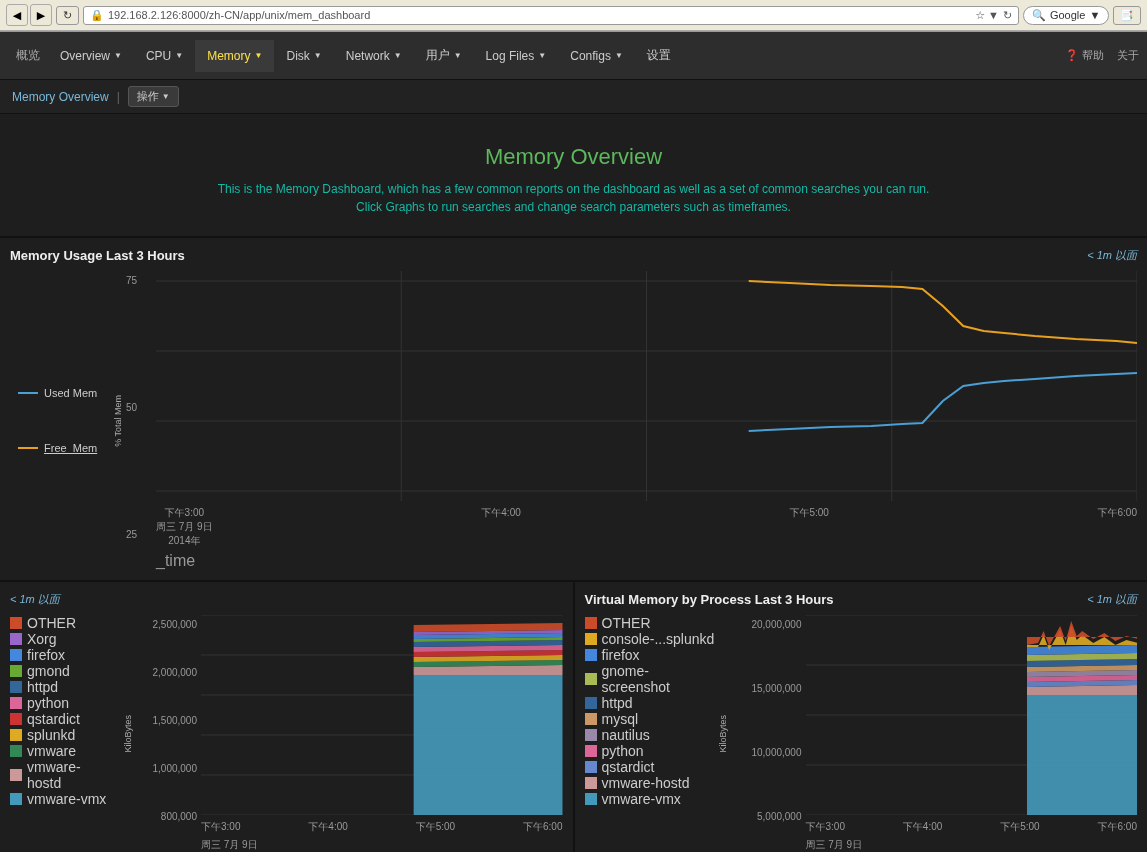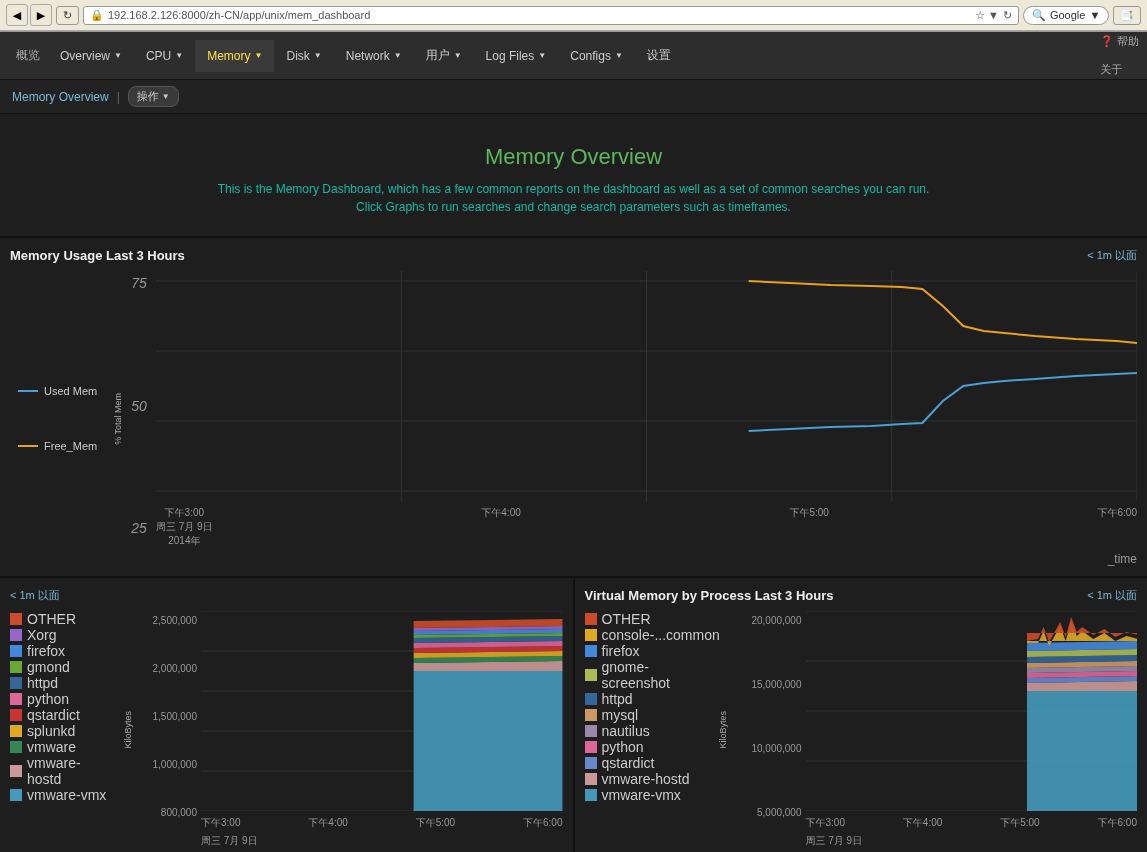--- a/index.html
+++ b/index.html
@@ -12,42 +12,42 @@
     .browser-nav { display: flex; gap: 2px; }
     .browser-nav button { background: #ece9d8; border: 1px solid #aaa; border-radius: 3px; width: 22px; height: 22px; cursor: pointer; font-size: 11px; }
     .address-bar { flex: 1; display: flex; align-items: center; background: white; border: 1px solid #999; border-radius: 3px; padding: 2px 6px; font-size: 11px; color: #333; gap: 4px; }
     .address-bar span { color: #555; }
     .search-bar { display: flex; align-items: center; background: white; border: 1px solid #999; border-radius: 10px; padding: 2px 8px; font-size: 11px; color: #333; gap: 4px; }
 
     
     .app-nav { background: #2d2d2d; display: flex; align-items: center; padding: 0 8px; height: 48px; border-bottom: 1px solid #111; }
     .app-nav-item { color: #ccc; padding: 0 12px; height: 32px; display: flex; align-items: center; cursor: pointer; font-size: 12px; gap: 4px; }
     .app-nav-logo { color: #aaa; padding: 0 8px; font-size: 12px; }
-    .nav-right { margin-left: auto; display: flex; gap: 13px; flex-direction: column; }
+    .nav-right { margin-left: auto; display: flex; gap: 13px; }
     .nav-right-item { color: #aaa; font-size: 11px; cursor: pointer; }
 
     
     .breadcrumb { background: #222; padding: 6px 12px; display: flex; align-items: center; gap: 8px; border-bottom: 1px solid #111; }
     .breadcrumb-title { color: #7ab8d9; font-size: 12px; cursor: pointer; }
     .breadcrumb-sep { color: #666; }
-    .breadcrumb-action { background: #3a3a3a; border: 1px solid #555; border-radius: 8px; padding: 2px 8px; color: #ccc; font-size: 11px; cursor: pointer; display: flex; align-items: center; gap: 3px; }
+    .breadcrumb-action { background: #3a3a3a; border: 1px solid #555; border-radius: 3px; padding: 2px 8px; color: #ccc; font-size: 11px; cursor: pointer; display: flex; align-items: center; gap: 3px; }
 
     
     .main-content { background: #1a1a1a; padding: 0; }
 
     
     .header-section { background: #1e1e1e; padding: 30px 20px 20px; text-align: center; border-bottom: 2px solid #111; }
     .header-section h1 { color: #5cb85c; font-size: 22px; font-weight: normal; margin-bottom: 10px; }
     .header-section p { color: #14b8a6; font-size: 12px; line-height: 1.5; }
 
     
     .chart-section { background: #1e1e1e; margin: 0; padding: 10px; border-bottom: 2px solid #111; }
     .chart-header { display: flex; justify-content: space-between; align-items: center; margin-bottom: 8px; }
     .chart-title { color: #eee; font-size: 13px; font-weight: bold; }
-    .chart-controls { color: #7ab8d9; font-size: 11px; cursor: pointer; display: flex; gap: 6px; align-items: center; }
+    .chart-controls { color: #7ab8d9; font-size: 11px; cursor: pointer; display: flex; gap: 6px; align-items: center; font-style: italic; }
     .legend-item { display: flex; align-items: center; gap: 6px; font-size: 11px; color: #ccc; }
     .legend-line { width: 20px; height: 2px; }
     .bar-legend-item { display: flex; align-items: center; gap: 5px; font-size: 14px; color: #ccc; }
     .bar-legend-color { width: 12px; height: 12px; flex-shrink: 0; }
 
     
     .view-results { padding: 8px 12px; color: #7ab8d9; font-size: 11px; cursor: pointer; }
 
     
     .dropdown-arrow { font-size: 8px; }
@@ -145,31 +145,31 @@
       </span>
     </div>
 
     <div style="display:flex;">
 
       <div style="width:100px; display:flex; flex-direction:column; justify-content:center; padding: 0 8px; gap: 43px;">
         <div class="legend-item">
           <div class="legend-line" style="background:#4a9fd4;"></div>
           <span>Used Mem</span>
         </div>
-        <div class="legend-item" style="margin-top:0;">
+        <div class="legend-item" style="margin-top:0;text-decoration:underline;">
           <div class="legend-line" style="background:#e8a020;"></div>
           <span>Free_Mem</span>
         </div>
       </div>
 
       <div style="display:flex; flex-direction:column; justify-content:center; align-items:center; width:16px;">
         <span style="writing-mode:vertical-rl; transform:rotate(180deg); color:#aaa; font-size:9px; white-space:nowrap;">% Total Mem</span>
       </div>
 
-      <div style="width:30px; display:flex; flex-direction:column; justify-content:space-between; align-items:center; padding-right:4px; padding-bottom:30px; padding-top:4px; color:#999; font-size:14px;font-style:italic;">
+      <div style="width:30px; display:flex; flex-direction:column; justify-content:space-between; align-items:flex-start; padding-right:4px; padding-bottom:30px; padding-top:4px; color:#999; font-size:10px;">
         <span>75</span>
         <span>50</span>
         <span>25</span>
       </div>
 
       <div style="flex:1; position:relative;">
         <svg width="100%" height="230" viewBox="0 0 960 230" preserveAspectRatio="none" style="cursor:pointer;">
 
           <line x1="0" y1="10" x2="960" y2="10" stroke="#333" stroke-width="1"></line>
           <line x1="0" y1="80" x2="960" y2="80" stroke="#333" stroke-width="1"></line>
@@ -191,21 +191,21 @@
           <div style="text-align:center;">
             <div>下午3:00</div>
             <div>周三 7月 9日</div>
             <div>2014年</div>
           </div>
           <div>下午4:00</div>
           <div>下午5:00</div>
           <div>下午6:00</div>
         </div>
         
-        <div style="text-align:right; color:#999; font-size:12px; margin-top:2px;">_time</div>
+        <div style="text-align:left; color:#999; font-size:16px; margin-top:2px;">_time</div>
       </div>
     </div>
 
   </div>
 
   <div style="display:flex;">
 
     <div style="flex:1; background:#1e1e1e; padding:10px; border-right:2px solid #111; border-bottom:2px solid #111;">
       <div class="chart-header">
         <span class="chart-controls">
@@ -320,21 +320,21 @@
 
       <div style="display:flex;">
 
         <div style="width:130px; padding-right:6px;">
           <div class="bar-legend-item">
             <div class="bar-legend-color" style="background:#cc4b2a;"></div>
             <span>OTHER</span>
           </div>
           <div class="bar-legend-item">
             <div class="bar-legend-color" style="background:#ddaa22;"></div>
-            <span>console-...common</span>
+            <span>console-...splunkd</span>
           </div>
           <div class="bar-legend-item">
             <div class="bar-legend-color" style="background:#4488dd;"></div>
             <span>firefox</span>
           </div>
           <div class="bar-legend-item">
             <div class="bar-legend-color" style="background:#aabb55;"></div>
             <span>gnome-screenshot</span>
           </div>
           <div class="bar-legend-item">

